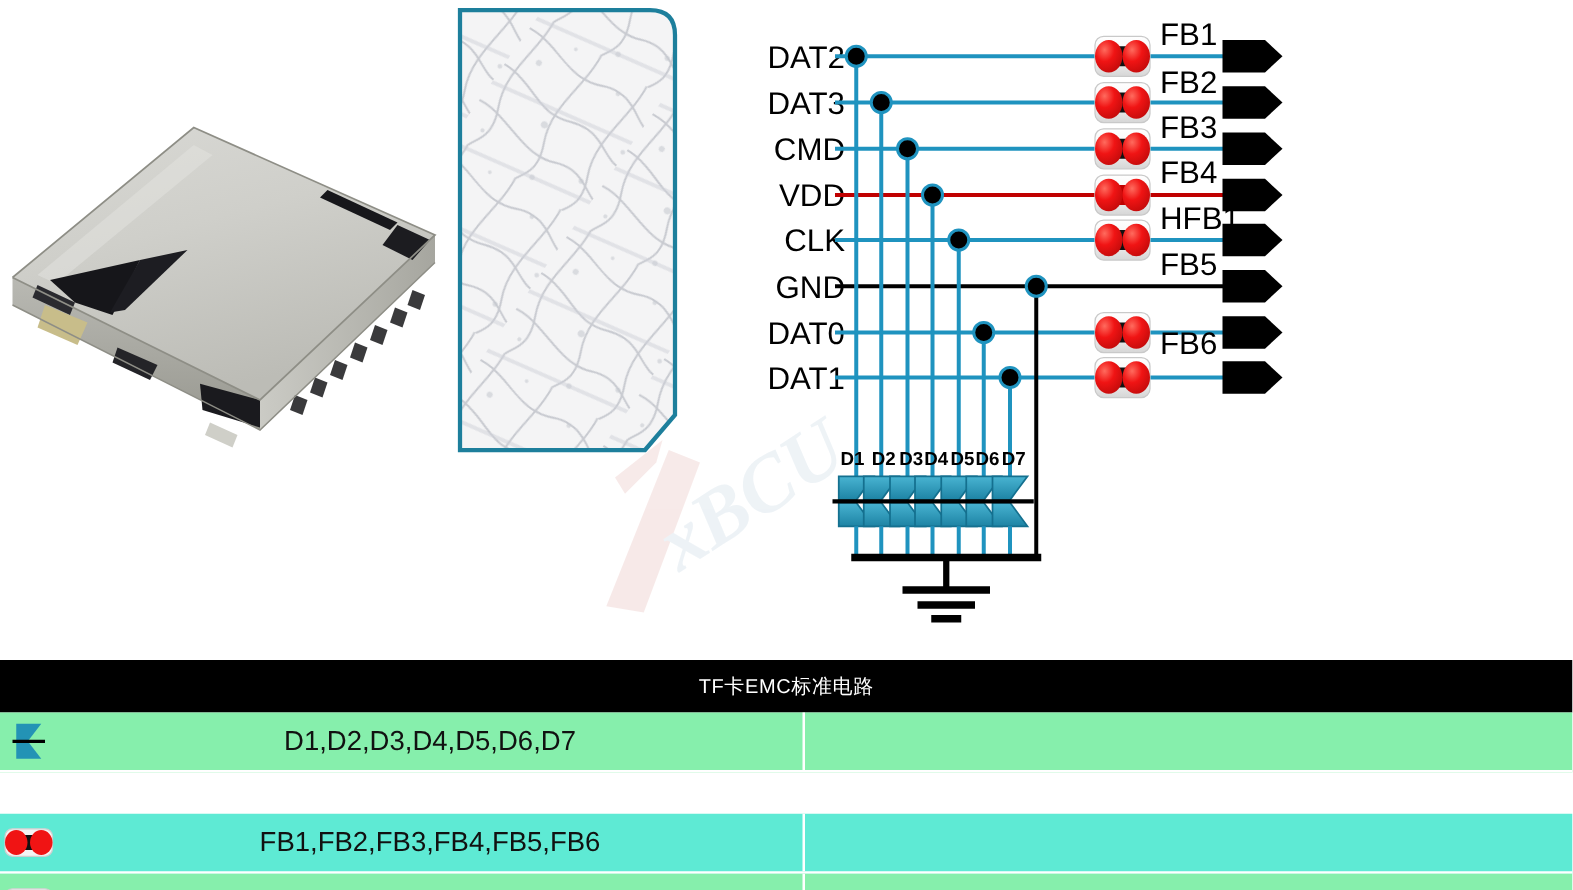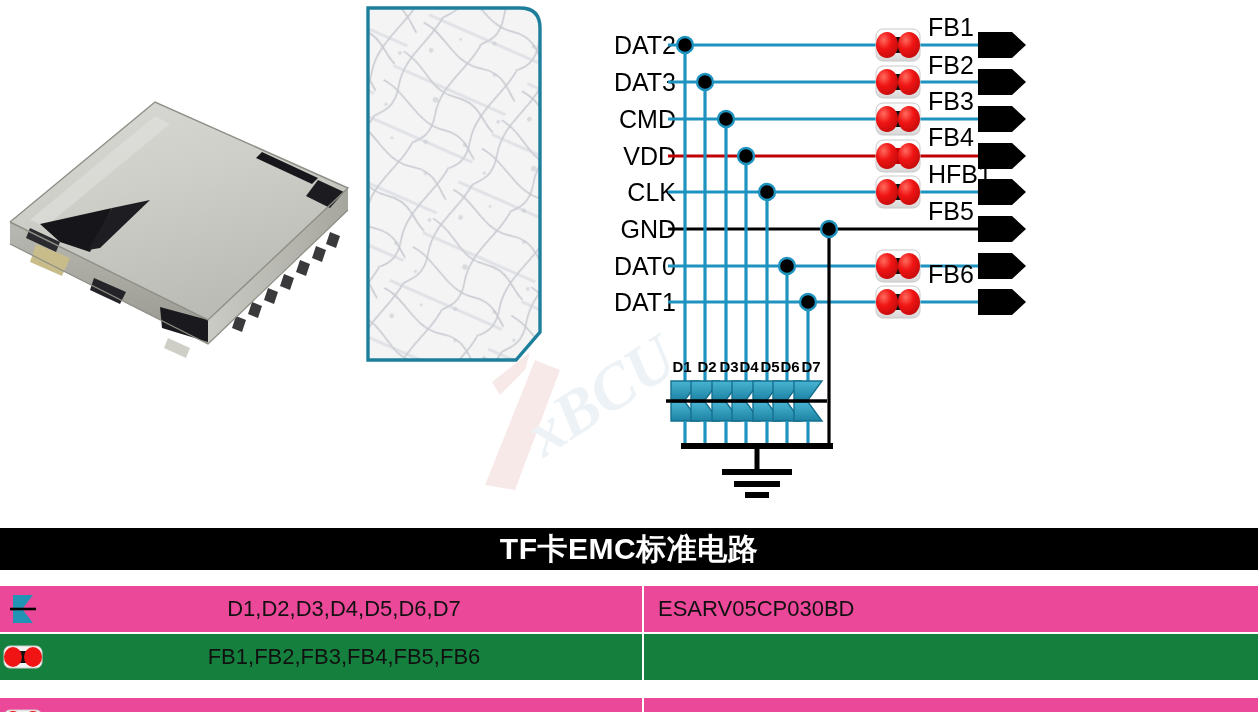--- a/index.html
+++ b/index.html
@@ -11,24 +11,24 @@
 
   
   .photo-wrap{position:absolute;left:0px;top:92px;width:360px;height:280px;}
 
   
   .sch{position:absolute;left:0;top:0;width:1258px;height:520px;}
 
   
   .tbl{position:absolute;left:0px;top:528px;width:1258px;}
   .tbl-head{height:42px;background:#000;color:#fff;display:flex;align-items:center;
-            justify-content:center;font-weight:bold;font-size:30px;letter-spacing:.5px;}
+            justify-content:center;font-weight:normal;font-size:16px;letter-spacing:.5px;}
   .trow{display:flex;align-items:stretch;height:46px;border-bottom:2px solid #fff;}
-  .trow.alt{background:#15803d;}
-  .trow.base{background:#ec4899;margin-top:16px;}
+  .trow.alt{background:#5eead4;margin-top:33px;}
+  .trow.base{background:#86efac;}
   .cell-icon{width:46px;min-width:46px;display:flex;align-items:center;justify-content:center;}
   .cell-mid{flex:0 0 596px;display:flex;align-items:center;justify-content:center;
             font-size:22px;color:#111;border-right:2px solid #fff;}
   .cell-part{flex:1;display:flex;align-items:center;padding-left:14px;font-size:22px;color:#111;}
 </style>
 </head>
 <body>
 
 <div id="root">
 
@@ -334,21 +334,20 @@
 
     <div class="trow base">
       <div class="cell-icon">
         <svg width="32" height="38" viewBox="0 0 32 38">
           <polygon points="6,5 26,5 16,18 6,18" fill="url(#d2)" style="fill:#2393b5"></polygon>
           <polygon points="6,33 26,33 16,20 6,20" fill="#2393b5"></polygon>
           <line x1="3" y1="19" x2="29" y2="19" stroke="#000" stroke-width="2.6"></line>
         </svg>
       </div>
       <div class="cell-mid">D1,D2,D3,D4,D5,D6,D7</div>
-      <div class="cell-part">ESARV05CP030BD</div>
     </div>
 
     <div class="trow alt">
       <div class="cell-icon">
         <svg width="42" height="30" viewBox="0 0 42 30">
           <rect x="2" y="4" width="38" height="22" rx="6" fill="#f3f3f3" stroke="#cfcfcf"></rect>
           <rect x="9" y="9" width="24" height="12" fill="#111"></rect>
           <ellipse cx="11" cy="15" rx="9" ry="10" fill="#f01414"></ellipse>
           <ellipse cx="31" cy="15" rx="9" ry="10" fill="#f01414"></ellipse>
         </svg>

